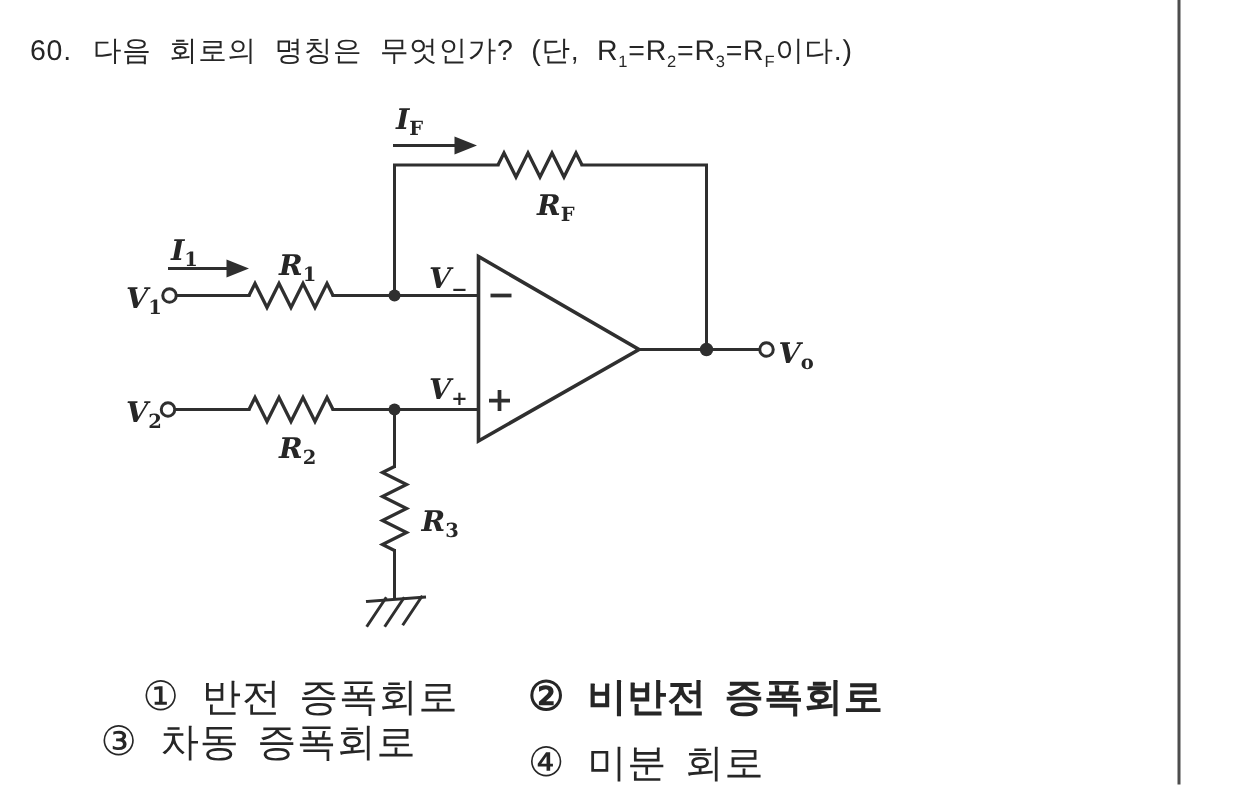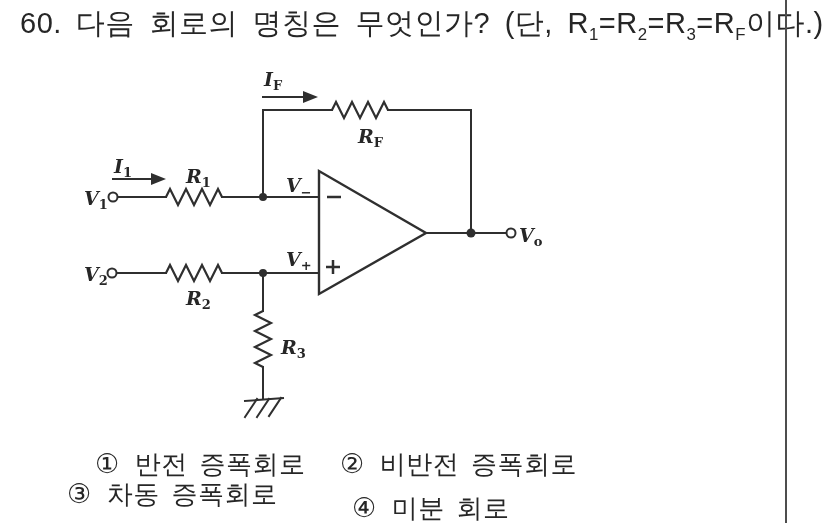--- a/index.html
+++ b/index.html
@@ -4,22 +4,22 @@
 <style>
   html,body{margin:0;padding:0;}
   body{
     width:826px;height:523px;position:relative;overflow:hidden;
     background:#ffffff;
     font-family:"Liberation Sans", sans-serif;
     color:#262626;
   }
   
   .q-title{
-    position:absolute;left:20px;top:7px;width:760px;
-    font-size:29px;line-height:32px;letter-spacing:0.5px;word-spacing:6px;
+    position:absolute;left:20px;top:19px;width:760px;
+    font-size:19px;line-height:32px;letter-spacing:0.5px;word-spacing:6px;
     color:#262626;white-space:nowrap;
   }
   .q-title .qnum{margin-right:14px;}
   .q-title sub{font-size:0.58em;line-height:0;}
   
   .circuit{position:absolute;left:60px;top:55px;}
   .wire{stroke:#2f2f2f;stroke-width:2;fill:none;stroke-linecap:square;}
   .res{stroke:#2f2f2f;stroke-width:2.2;fill:none;stroke-linejoin:miter;}
   .tri{stroke:#2f2f2f;stroke-width:2.4;fill:#ffffff;stroke-linejoin:miter;}
   .node{fill:#2f2f2f;stroke:none;}
@@ -95,21 +95,21 @@
   <text class="clab" x="84" y="281"><tspan>V</tspan><tspan class="sub" dy="4">2</tspan></text>
   <text class="clab" x="186" y="305"><tspan>R</tspan><tspan class="sub" dy="4">2</tspan></text>
   <text class="clab" x="286" y="266"><tspan>V</tspan><tspan class="sub" dy="4">+</tspan></text>
   <text class="clab" x="281" y="354"><tspan>R</tspan><tspan class="sub" dy="4">3</tspan></text>
   <text class="clab" x="519" y="242"><tspan>V</tspan><tspan class="sub" dy="4">o</tspan></text>
 </svg>
 
 <div class="opt" style="left:67px;top:449px;margin-left:28px;">
   <span class="onum">①</span><span>반전 증폭회로</span>
 </div>
-<div class="opt" style="left:340px;top:449px;">
+<div class="opt" style="left:352px;top:449px;font-weight:bold;">
   <span class="onum">②</span><span>비반전 증폭회로</span>
 </div>
 <div class="opt" style="left:67px;top:479px;">
   <span class="onum">③</span><span>차동 증폭회로</span>
 </div>
 <div class="opt" style="left:352px;top:493px;text-align:center;">
   <span class="onum">④</span><span>미분 회로</span>
 </div>
 
 <div class="divider"></div>

